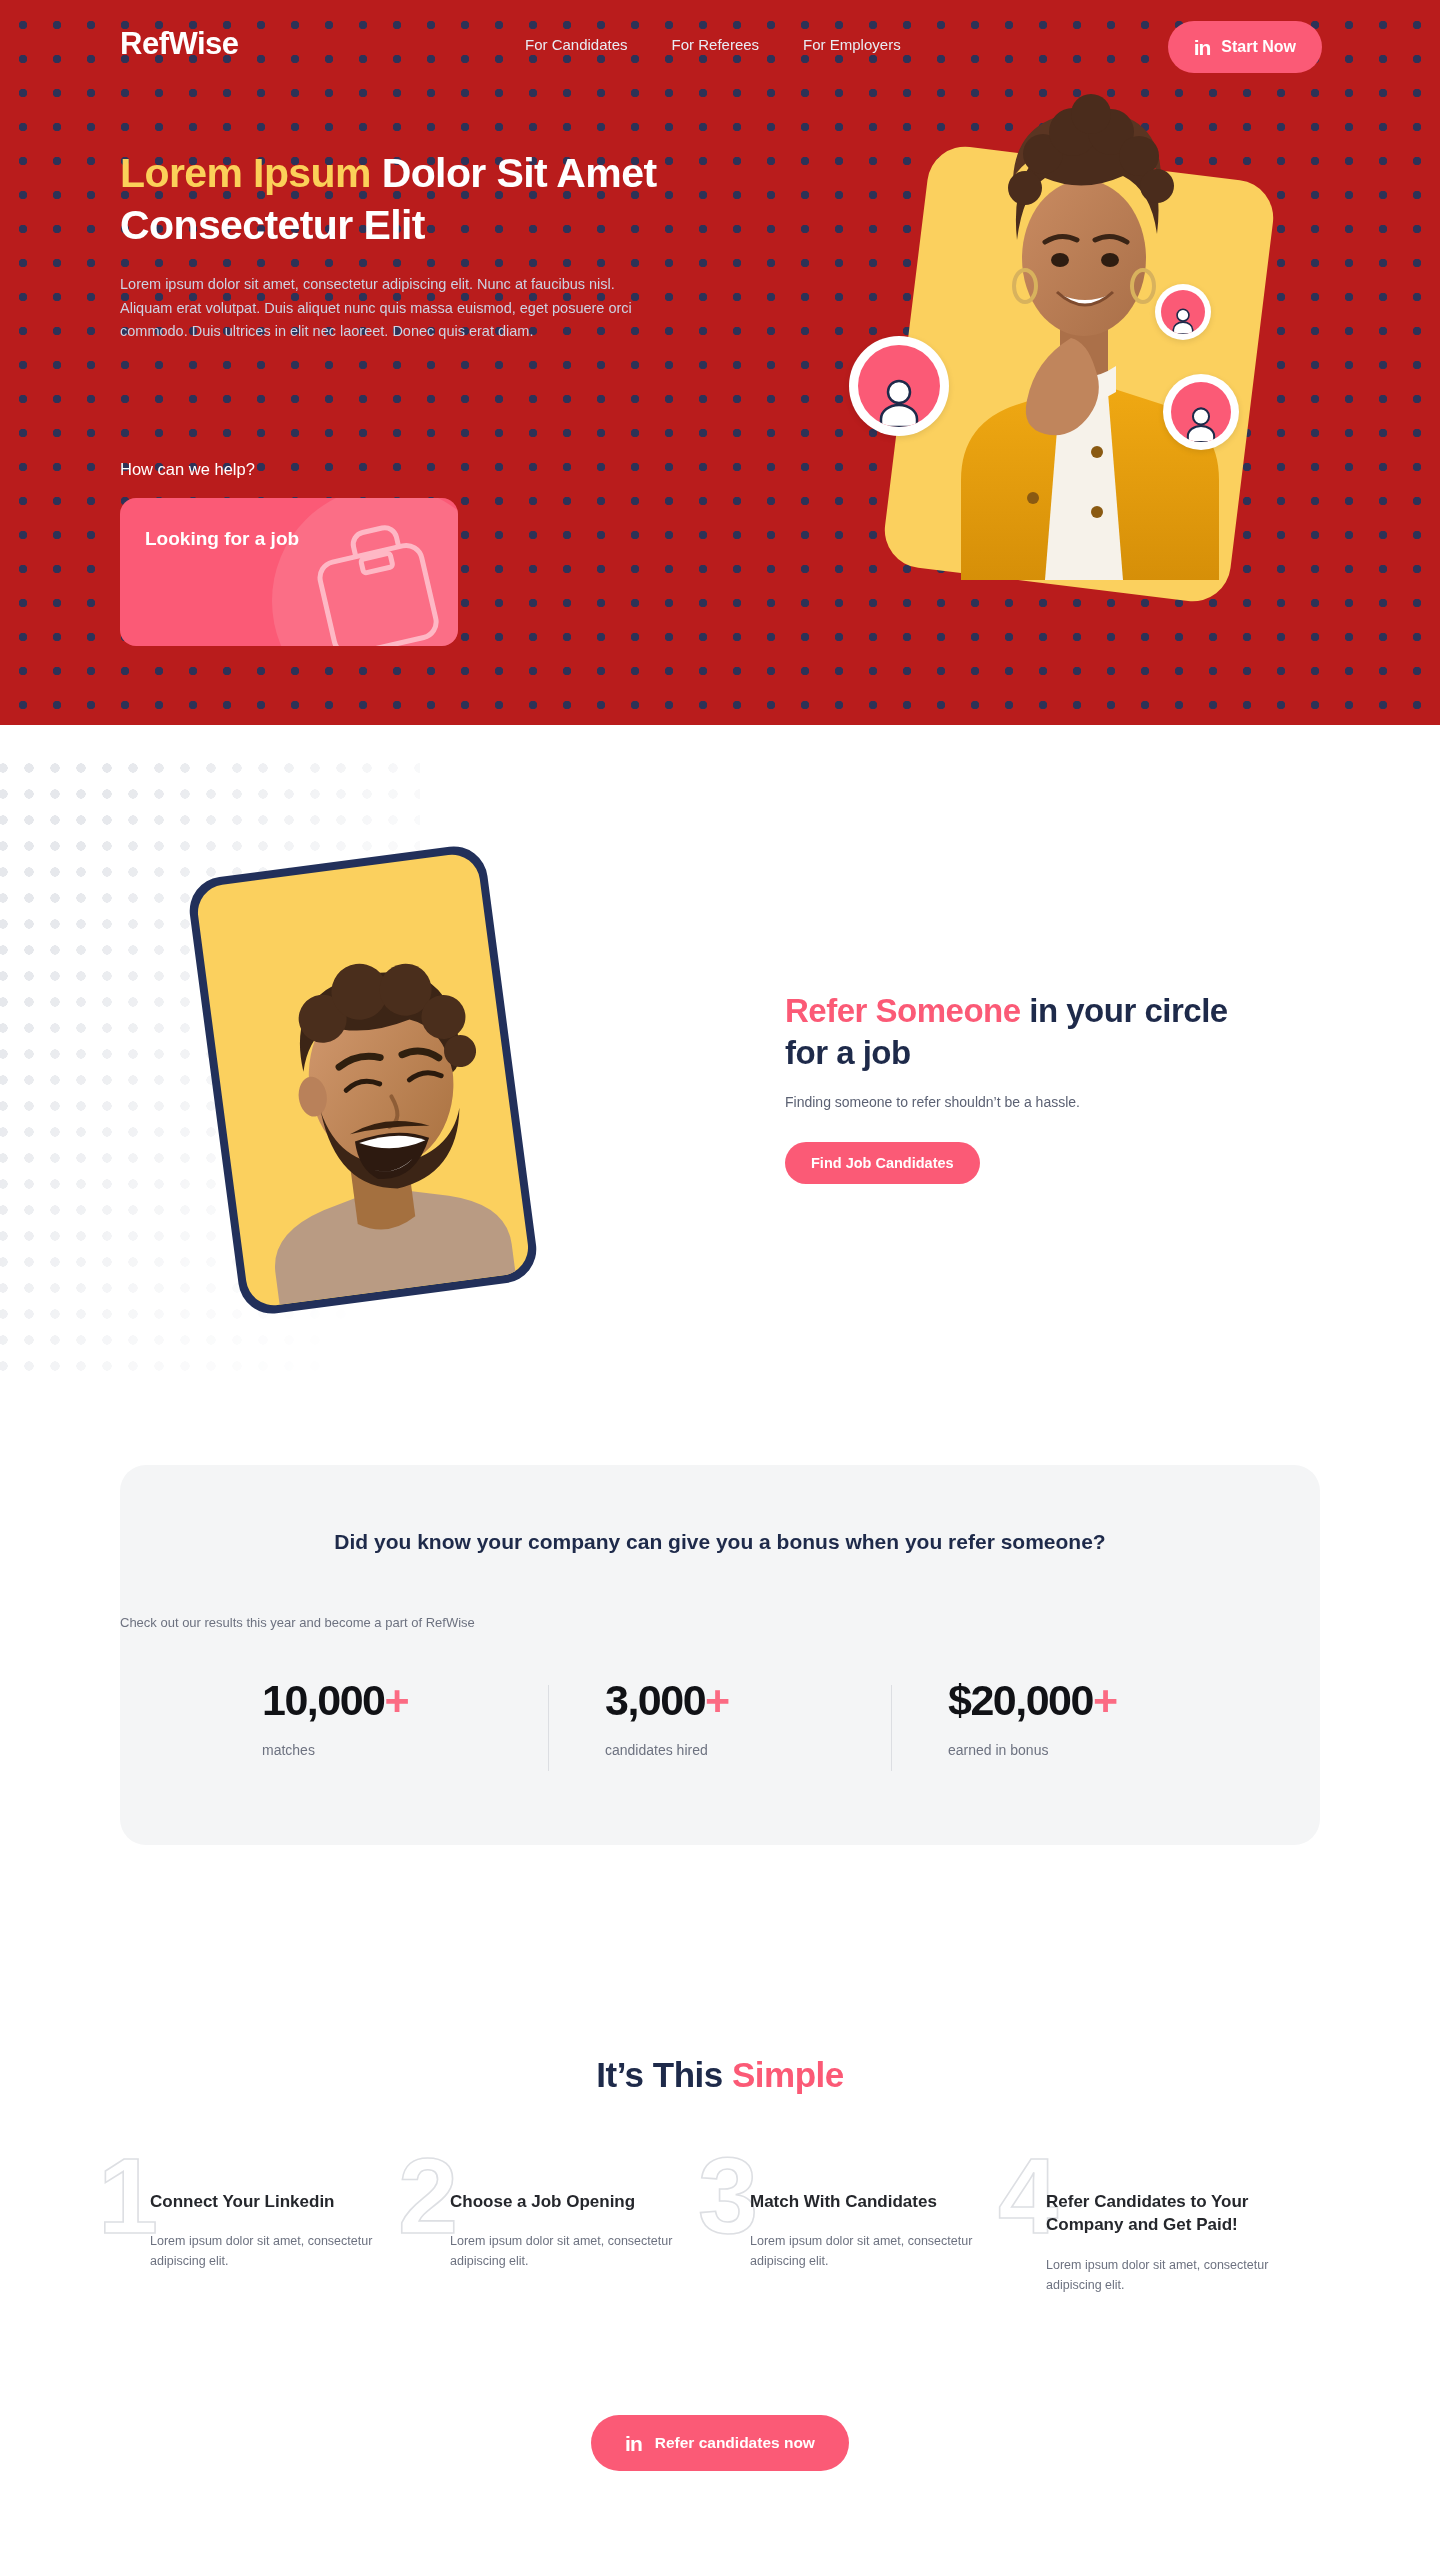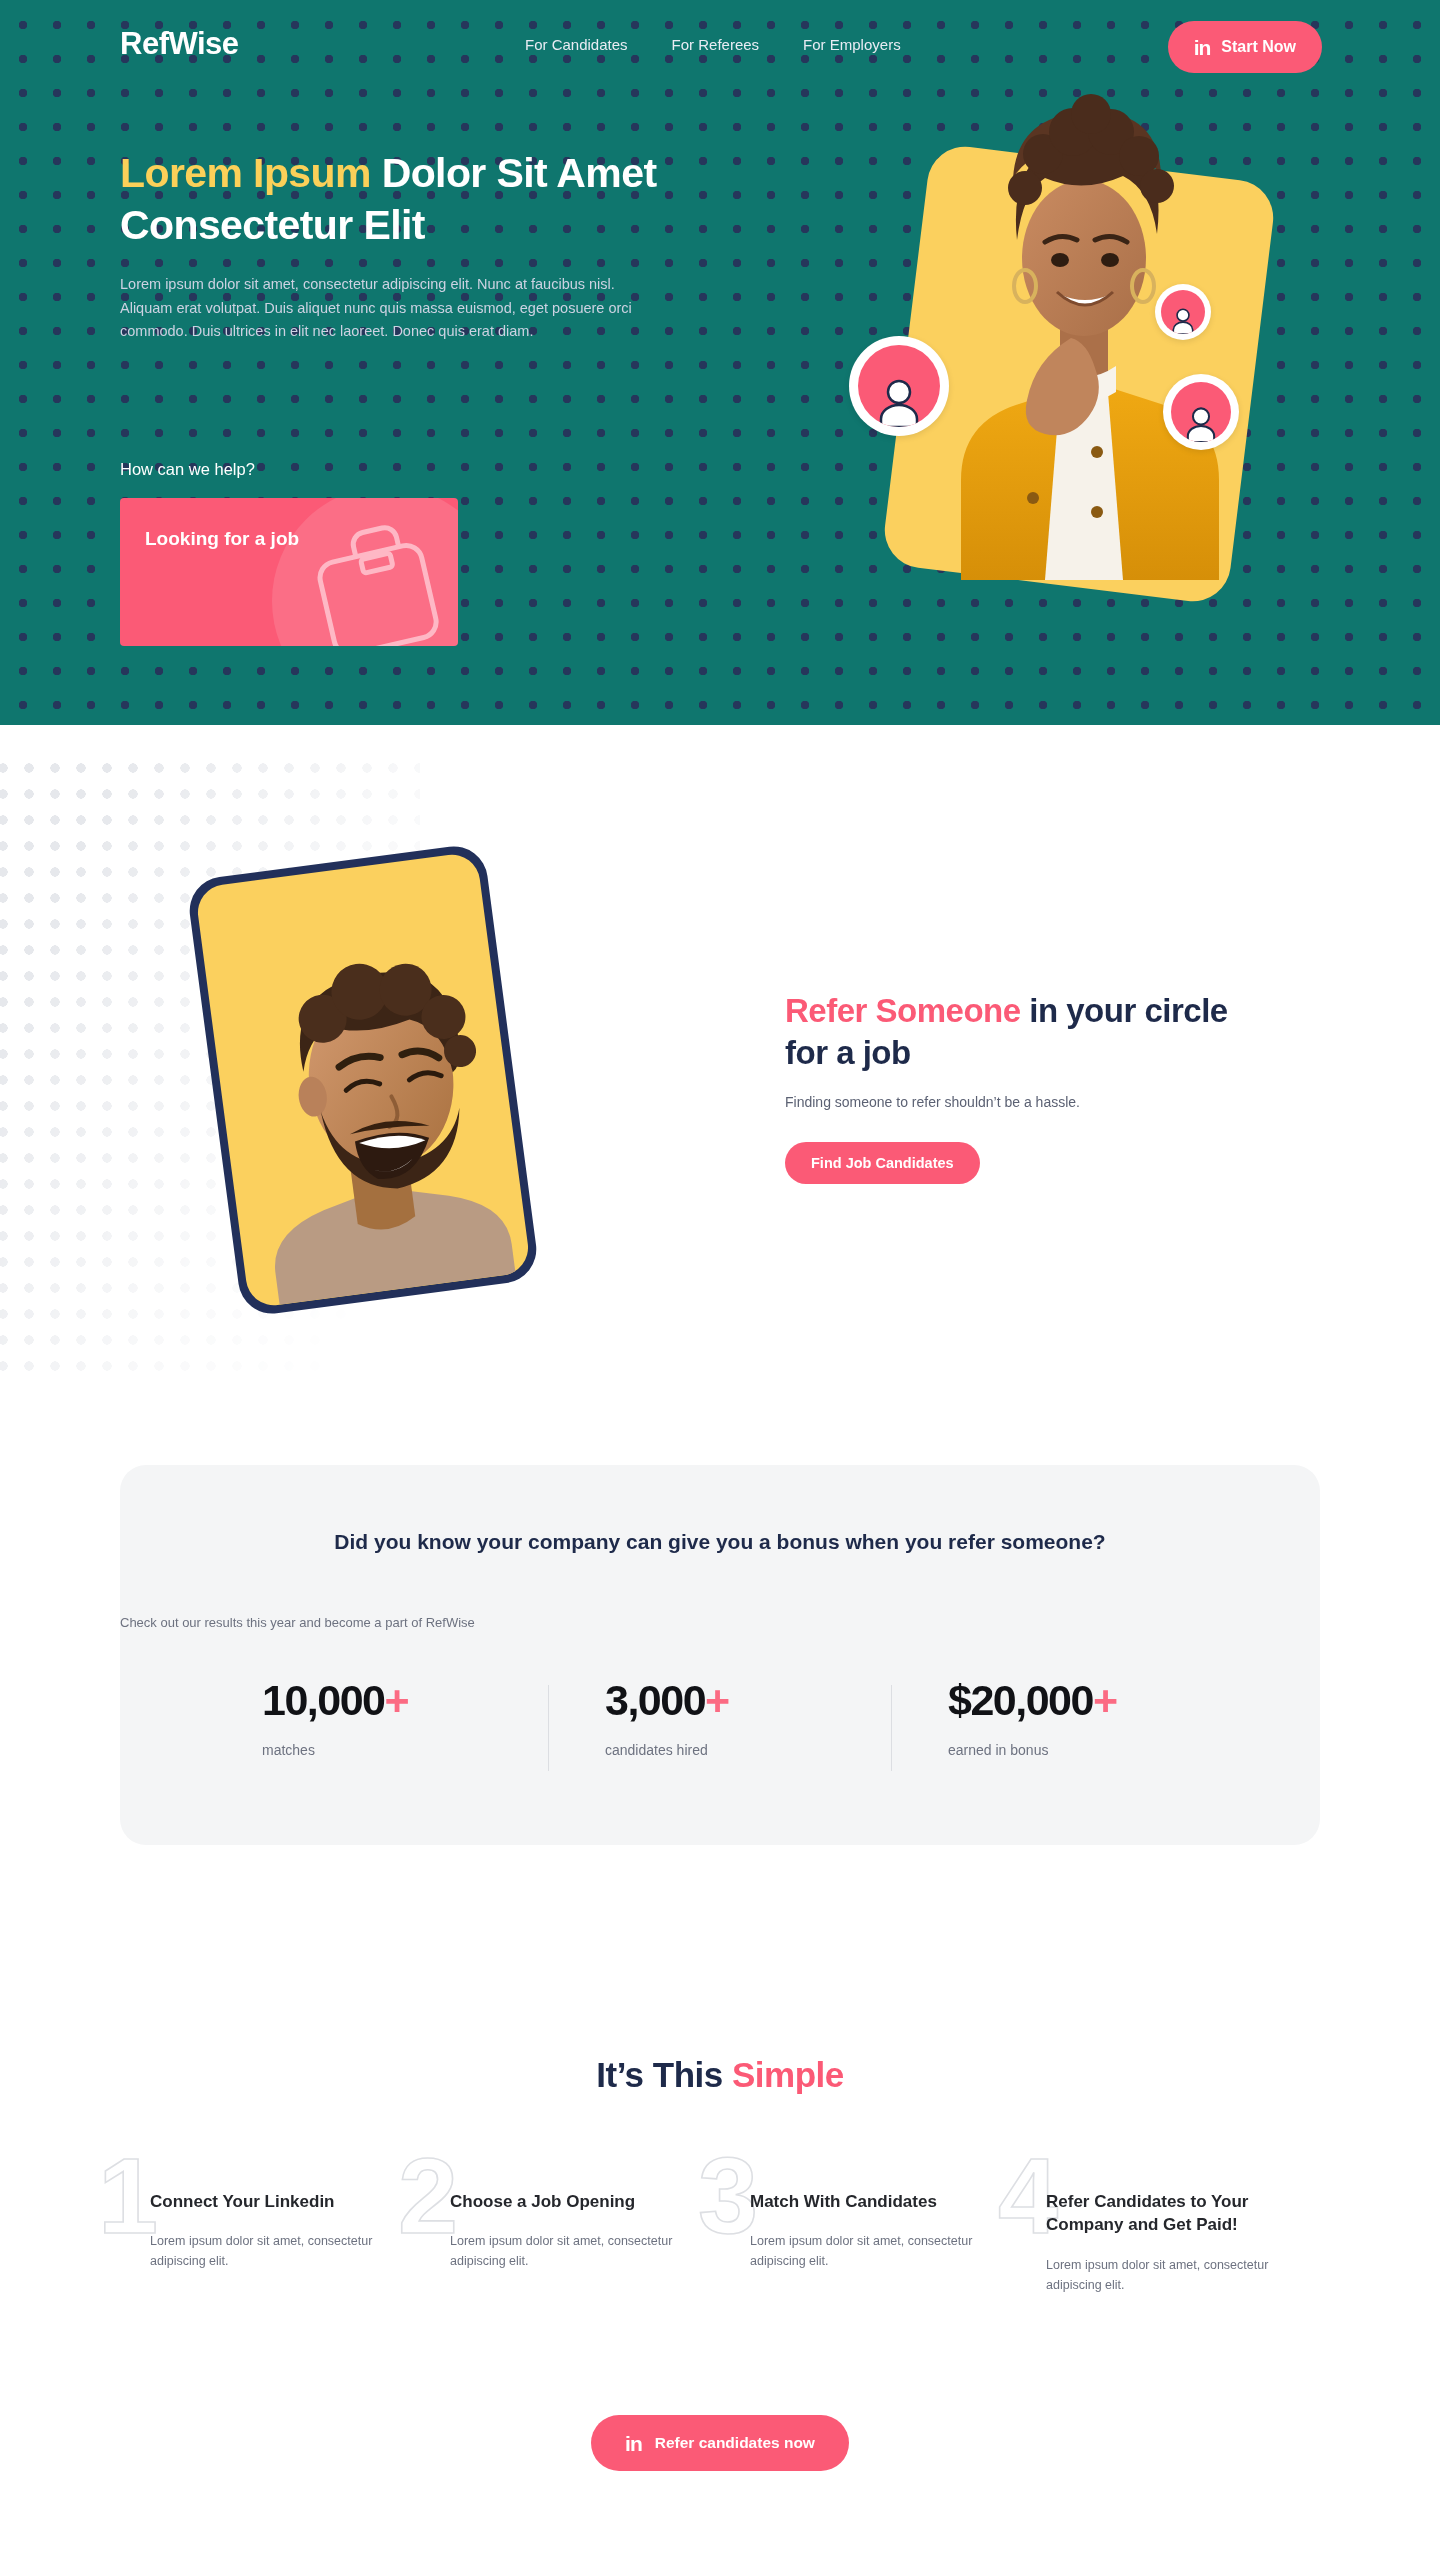--- a/index.html
+++ b/index.html
@@ -9,21 +9,21 @@
     background:#ffffff;
     color:#1e2a4a;
     -webkit-font-smoothing:antialiased;
   }
 
   
   .hero{
     position:relative;
     width:1440px;
     height:725px;
-    background-color:#0f766e;
+    background-color:#b91c1c;
     overflow:hidden;
   }
   .hero-dots{
     position:absolute; inset:0;
     background-image:radial-gradient(#27335a 4.2px, transparent 4.4px);
     background-size:34px 34px;
     background-position:6px 8px;
     opacity:.95;
     pointer-events:none;
   }
@@ -74,21 +74,21 @@
   }
   .help-label{
     position:absolute; left:120px; top:460px;
     font-size:16.5px; font-weight:normal; color:#ffffff;
   }
 
   
   .cards{ position:absolute; left:120px; top:498px; display:flex; gap:20px; }
   .card{
     position:relative; width:338px; height:148px;
-    background:#fb5a76; border-radius:4px; overflow:hidden;
+    background:#fb5a76; border-radius:16px; overflow:hidden;
     cursor:pointer; border:none; text-align:left; display:block;
     font-family:"Liberation Sans", sans-serif;
   }
   .card .blob{
     position:absolute; right:-44px; top:-12px;
     width:230px; height:230px; border-radius:50%;
     background:rgba(255,255,255,0.12);
   }
   .card .ctitle{
     position:absolute; left:25px; top:28px;

